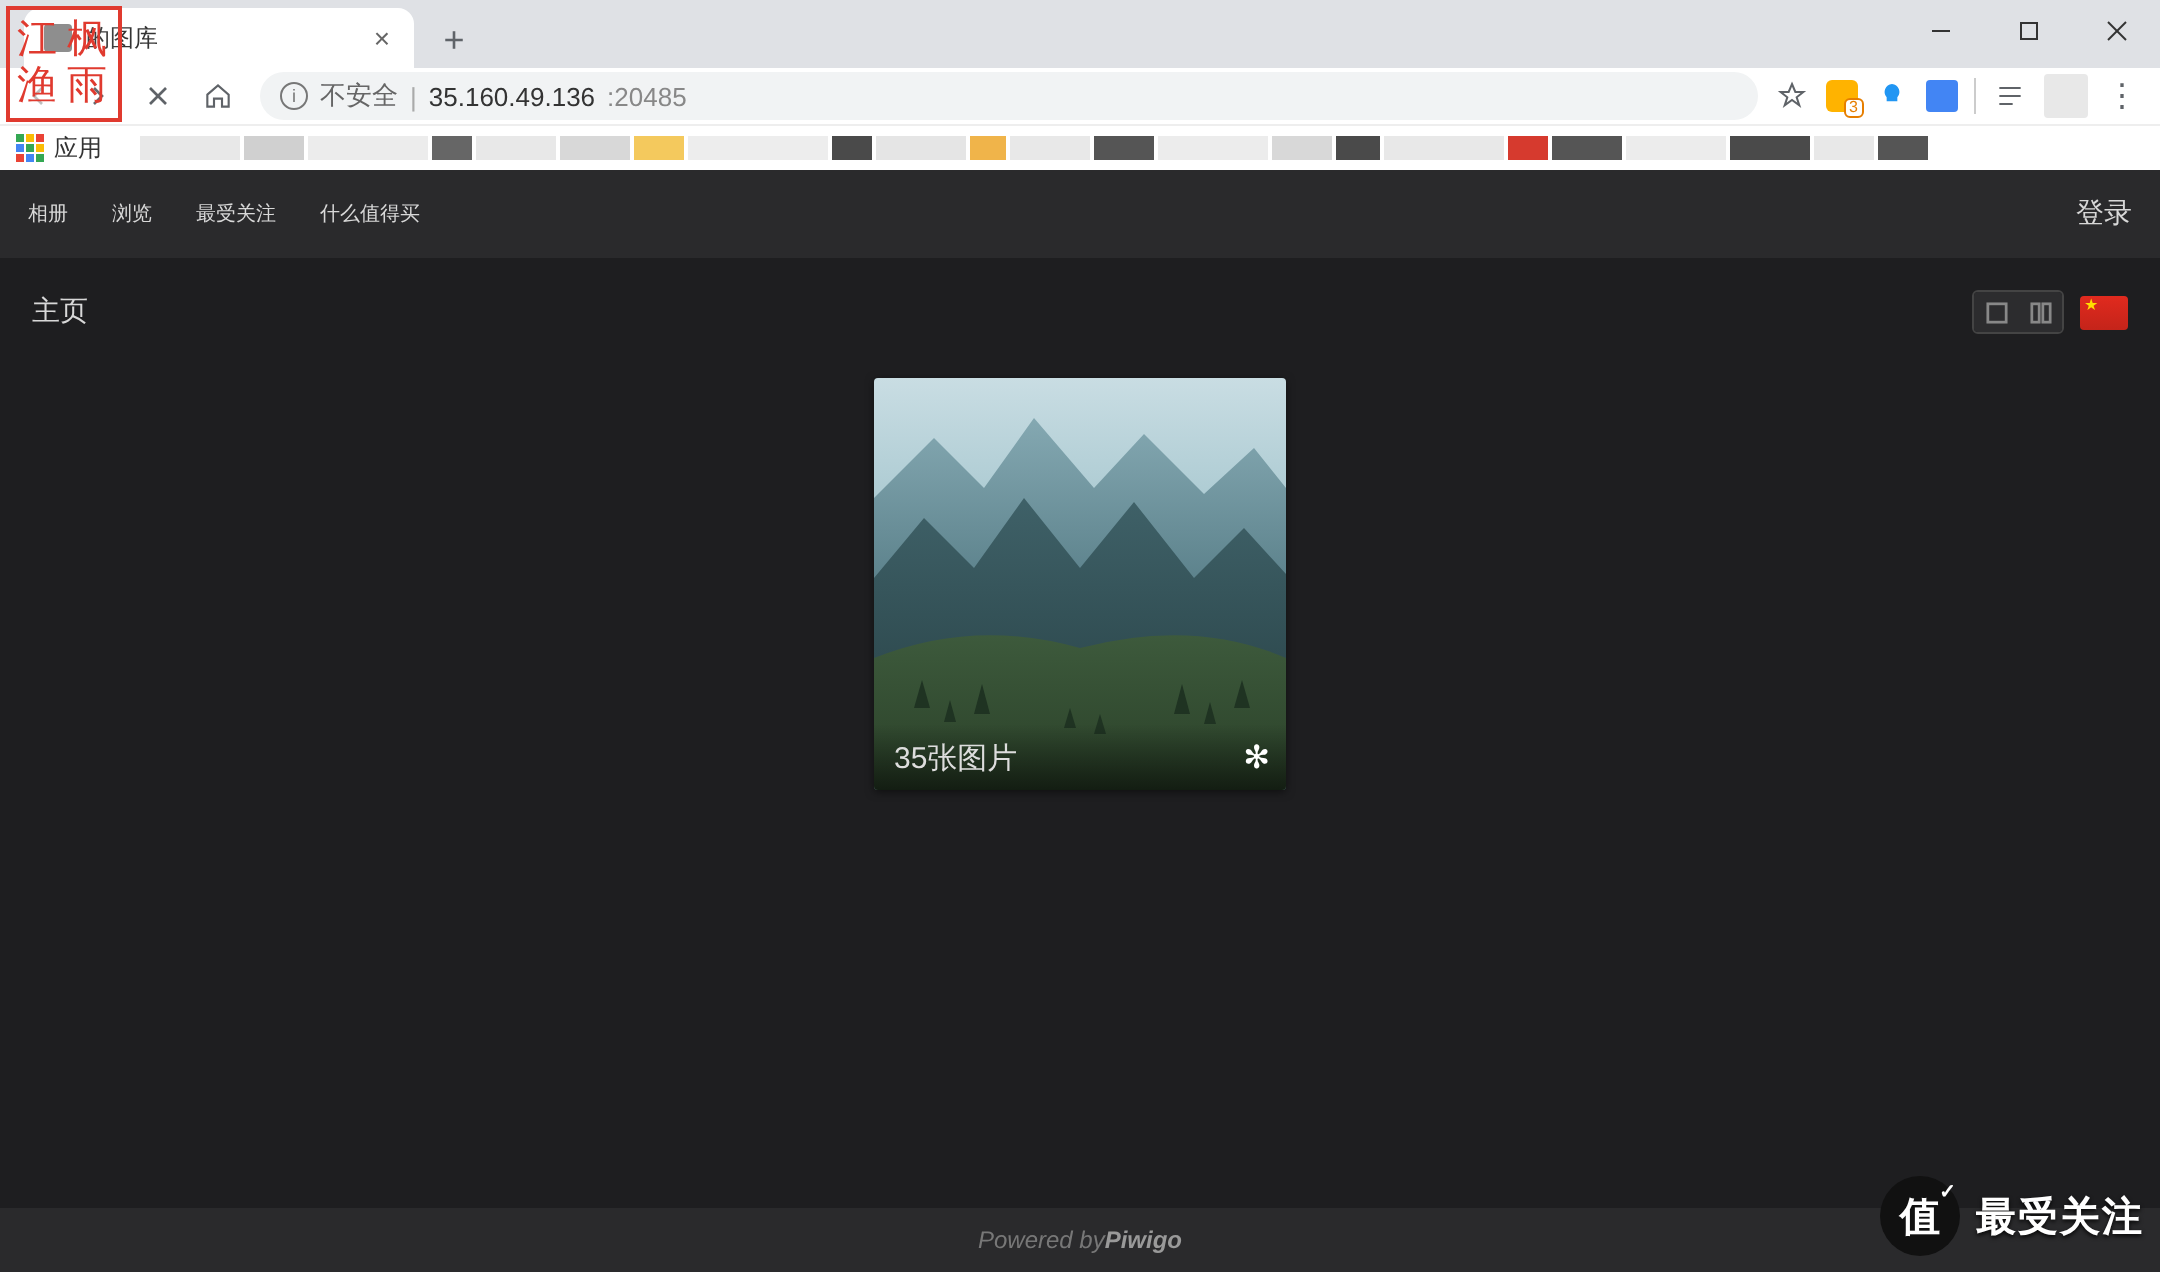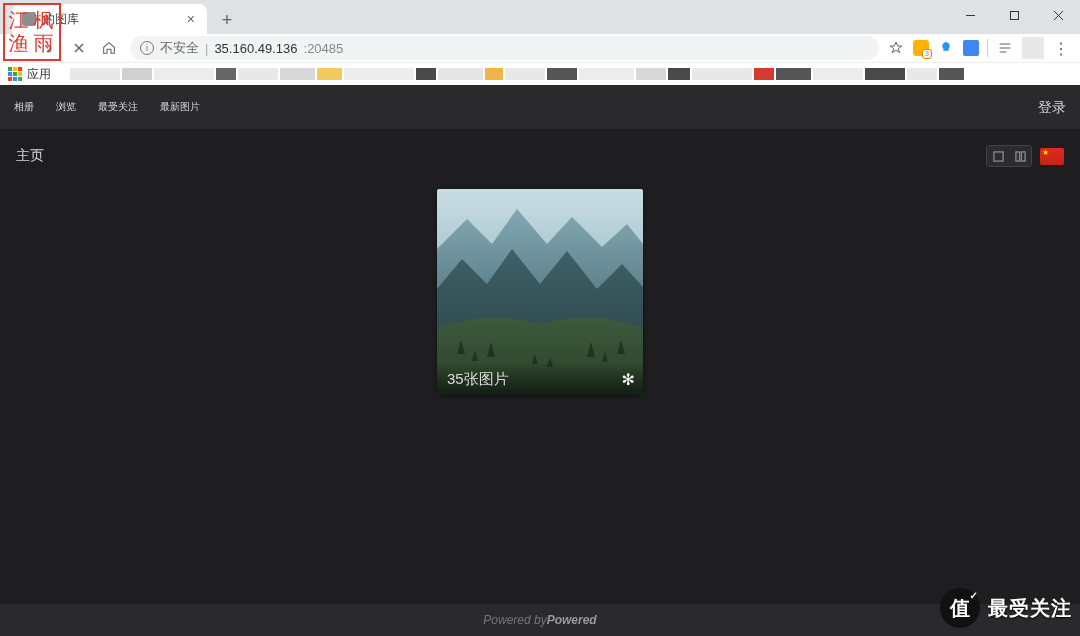--- a/index.html
+++ b/index.html
@@ -462,21 +462,21 @@
   <span>渔</span>
     <span>雨</span>
 </div>
 
 <div class="app">
   <div class="app-nav">
     <div class="nav-links">
       <span class="nav-link">相册</span>
       <span class="nav-link">浏览</span>
       <span class="nav-link">最受关注</span>
-      <span class="nav-link">最新图片</span>
+      <span class="nav-link">什么值得买</span>
     </div>
     <div class="nav-right">
       <span class="login-link">登录</span>
     </div>
   </div>
 
   <div class="page-header">
     <span class="breadcrumb">主页</span>
     <div class="header-right">
       <div class="view-toggle">
@@ -537,20 +537,20 @@
       </svg>
       <div class="album-overlay">
         <div class="album-count">35张图片</div>
       </div>
       <div class="album-star">✻</div>
     </div>
   </div>
 
   <div class="footer">
     <span>Powered by </span>
-    <strong>Powered</strong>
+    <strong>Piwigo</strong>
   </div>
 </div>
 
 <div class="watermark">
   <div class="wm-badge">值</div>
   <div class="wm-text">最受关注</div>
 </div>
 
 </body></html>

